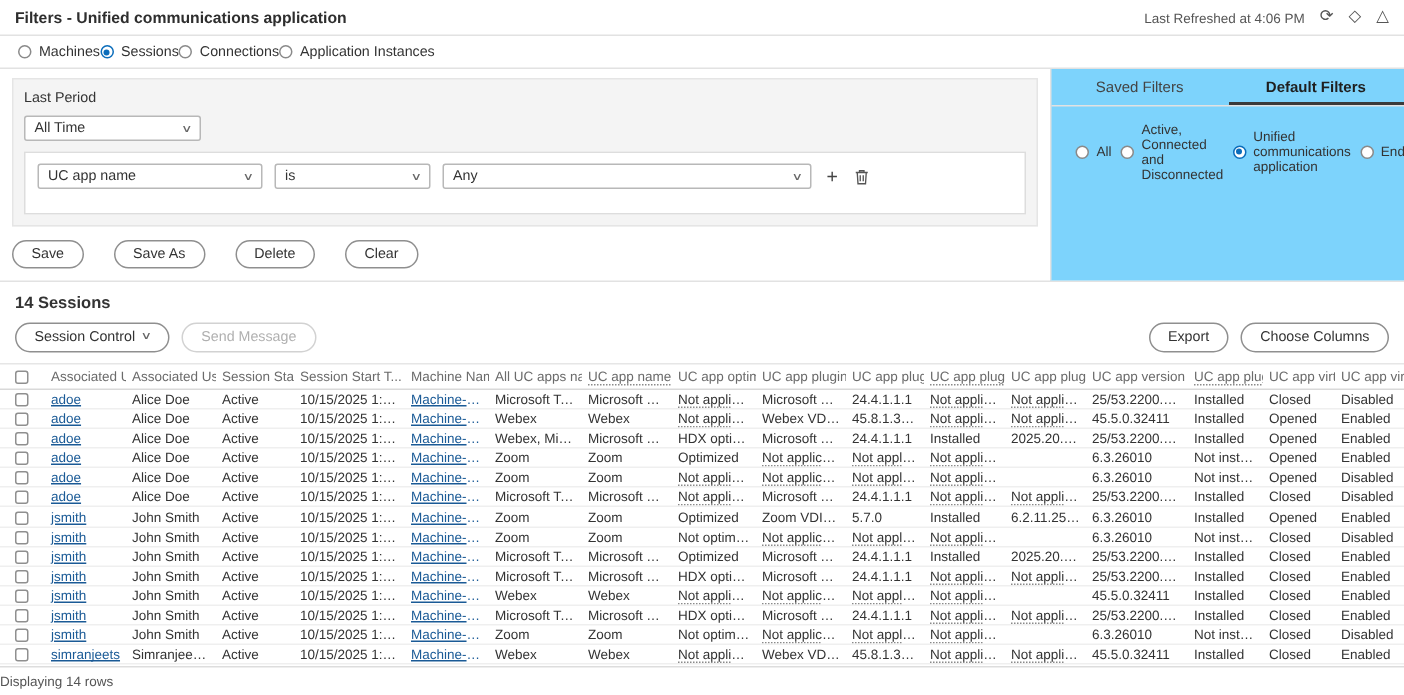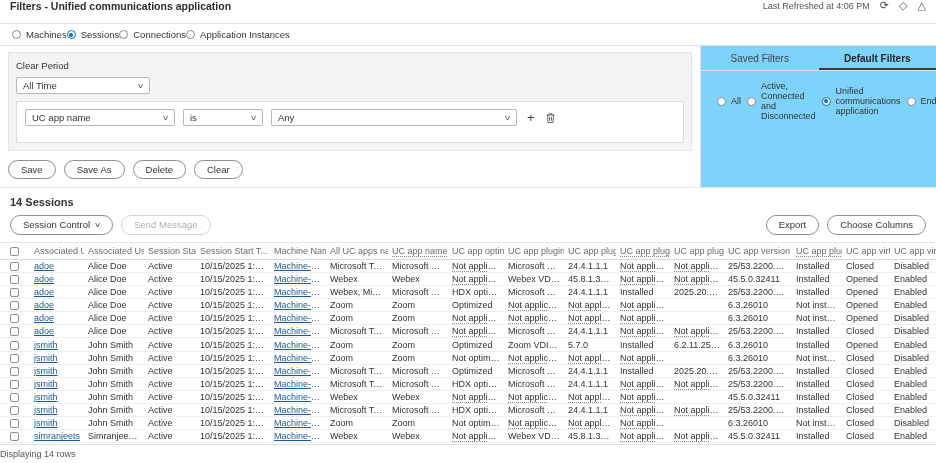--- a/index.html
+++ b/index.html
@@ -1,40 +1,40 @@
 <!DOCTYPE html>
 <html><head>
 <meta charset="utf-8">
 <style>
   *{box-sizing:border-box}
   body{margin:0;width:936px;height:463px;font-family:"Liberation Sans","DejaVu Sans",sans-serif;background:#fff;color:#333;overflow:hidden}
   .app{display:flex;flex-direction:column;height:463px}
   
-  .topbar{height:24px;display:flex;align-items:flex-start;justify-content:space-between;padding:0 10px;border-bottom:1px solid #e2e2e2;flex:none}
+  .topbar{height:24px;display:flex;align-items:center;justify-content:space-between;padding:0 10px;border-bottom:1px solid #e2e2e2;flex:none}
   .title{font-size:10.5px;font-weight:bold;color:#2e2e2e}
   .top-right{display:flex;align-items:center;gap:10px;font-size:9px;color:#555}
   .icon{font-size:11px;color:#555;cursor:pointer;line-height:1}
   
   .view-row{display:flex;align-items:center;padding:5px 12px;flex:none}
   .radio-item{display:flex;align-items:center;gap:5px;font-size:9.5px;color:#333;cursor:pointer}
   .radio{width:9px;height:9px;border:1px solid #8a8a8a;border-radius:50%;background:#fff;display:inline-block;position:relative;flex:none}
   .radio.on{border-color:#0b6dbb}
   .radio.on::after{content:'';position:absolute;left:1.5px;top:1.5px;right:1.5px;bottom:1.5px;background:#0b6dbb;border-radius:50%}
   
   .filter-section{display:flex;border-top:1px solid #e2e2e2;border-bottom:1px solid #e2e2e2;flex:none}
   .filter-left{flex:1;padding:6px 8px 8px}
   .gray-panel{background:#f4f4f4;border:1px solid #e5e5e5;padding:7px}
   .tp-label{font-size:9.5px;color:#333;margin-bottom:4px}
   .select{display:inline-flex;align-items:center;justify-content:space-between;background:#fff;border:1px solid #b8b8b8;border-radius:2px;height:17px;padding:0 6px;font-size:9.5px;color:#333;cursor:pointer;gap:6px}
-  .w130{width:134px}.w150{width:150px}.w80{width:80px}.w230{width:246px}
+  .w130{width:118px}.w150{width:150px}.w80{width:104px}.w230{width:246px}
   .chev{font-size:7px;color:#666;transform:scaleX(1.5);display:inline-block}
   .builder{background:#fff;border:1px solid #ddd;margin-top:7px;padding:7px 8px 16px;display:flex;align-items:flex-start;gap:8px}
   .plus{font-size:13px;color:#444;cursor:pointer;line-height:17px;padding:0 2px}
   .trash{display:inline-flex;align-items:center;height:17px;cursor:pointer}
-  .filter-buttons{display:flex;gap:8px;margin-top:9px}
+  .filter-buttons{display:flex;gap:20px;margin-top:9px}
   .pill{border:1px solid #8f8f8f;border-radius:11px;background:#fff;padding:2px 12px;font-size:9.5px;color:#333;display:inline-flex;align-items:center;gap:5px;cursor:pointer;font-family:inherit;line-height:1.4}
   .pill.disabled{color:#b0b0b0;border-color:#d2d2d2}
   .filter-right{width:236px;border-left:1px solid #e2e2e2;display:flex;flex-direction:column;background:#7dd3fc}
   .ftabs{display:flex;border-bottom:1px solid #e2e2e2}
   .ftab{flex:1;text-align:center;font-size:10px;color:#444;padding:7px 0 6px;cursor:pointer}
   .ftab.active{font-weight:bold;color:#1f1f1f;box-shadow:inset 0 -2px 0 #3a3a3a}
   .options{padding:10px 16px;display:flex;flex-direction:row;gap:6px}
   .options .radio-item{font-size:9px}
   
   .sessions{flex:1;min-height:0;overflow:hidden;padding-top:5px}
@@ -81,21 +81,21 @@
       </label>
       <label class="radio-item">
         <span class="radio"></span>
         <span class="radio-label">Application Instances</span>
       </label>
     </div>
 
   <div class="filter-section">
     <div class="filter-left">
       <div class="gray-panel">
-        <div class="tp-label">Clear Period</div>
+        <div class="tp-label">Last Period</div>
         <div class="select w130">
           <span>All Time</span>
           <span class="chev">∨</span>
         </div>
         <div class="builder">
           <div class="select w150">
             <span>UC app name</span>
             <span class="chev">∨</span>
           </div>
           <div class="select w80">

